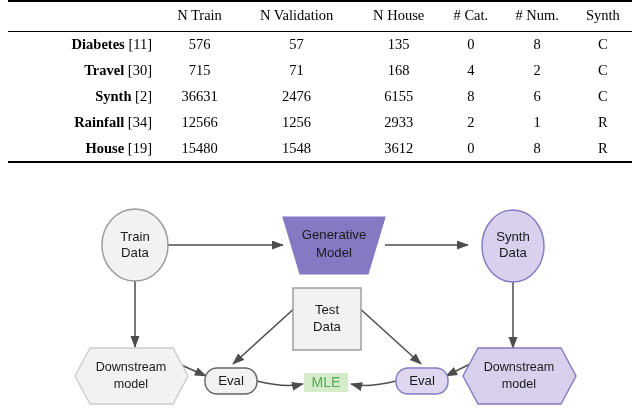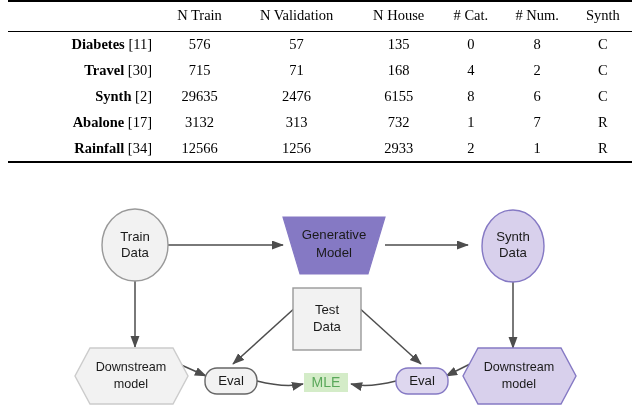--- a/index.html
+++ b/index.html
@@ -91,43 +91,43 @@
         <td class="rowname"><span class="ds-name">Travel</span> <span class="ds-ref">[30]</span></td>
         <td>715</td>
         <td>71</td>
         <td>168</td>
         <td>4</td>
         <td>2</td>
         <td>C</td>
       </tr>
       <tr>
         <td class="rowname"><span class="ds-name">Synth</span> <span class="ds-ref">[2]</span></td>
-        <td>29635</td>
+        <td>36631</td>
         <td>2476</td>
         <td>6155</td>
         <td>8</td>
         <td>6</td>
         <td>C</td>
-      </tr>
-      <tr>
-        <td class="rowname"><span class="ds-name">Abalone</span> <span class="ds-ref">[17]</span></td>
-        <td>3132</td>
-        <td>313</td>
-        <td>732</td>
-        <td>1</td>
-        <td>7</td>
-        <td>R</td>
       </tr>
       <tr>
         <td class="rowname"><span class="ds-name">Rainfall</span> <span class="ds-ref">[34]</span></td>
         <td>12566</td>
         <td>1256</td>
         <td>2933</td>
         <td>2</td>
         <td>1</td>
+        <td>R</td>
+      </tr>
+      <tr>
+        <td class="rowname"><span class="ds-name">House</span> <span class="ds-ref">[19]</span></td>
+        <td>15480</td>
+        <td>1548</td>
+        <td>3612</td>
+        <td>0</td>
+        <td>8</td>
         <td>R</td>
       </tr>
       <tr class="rule-bot">
           <td colspan="7"></td>
         </tr>
     </tbody>
   </table>
 </div>
 
 <div id="diagram-region">

